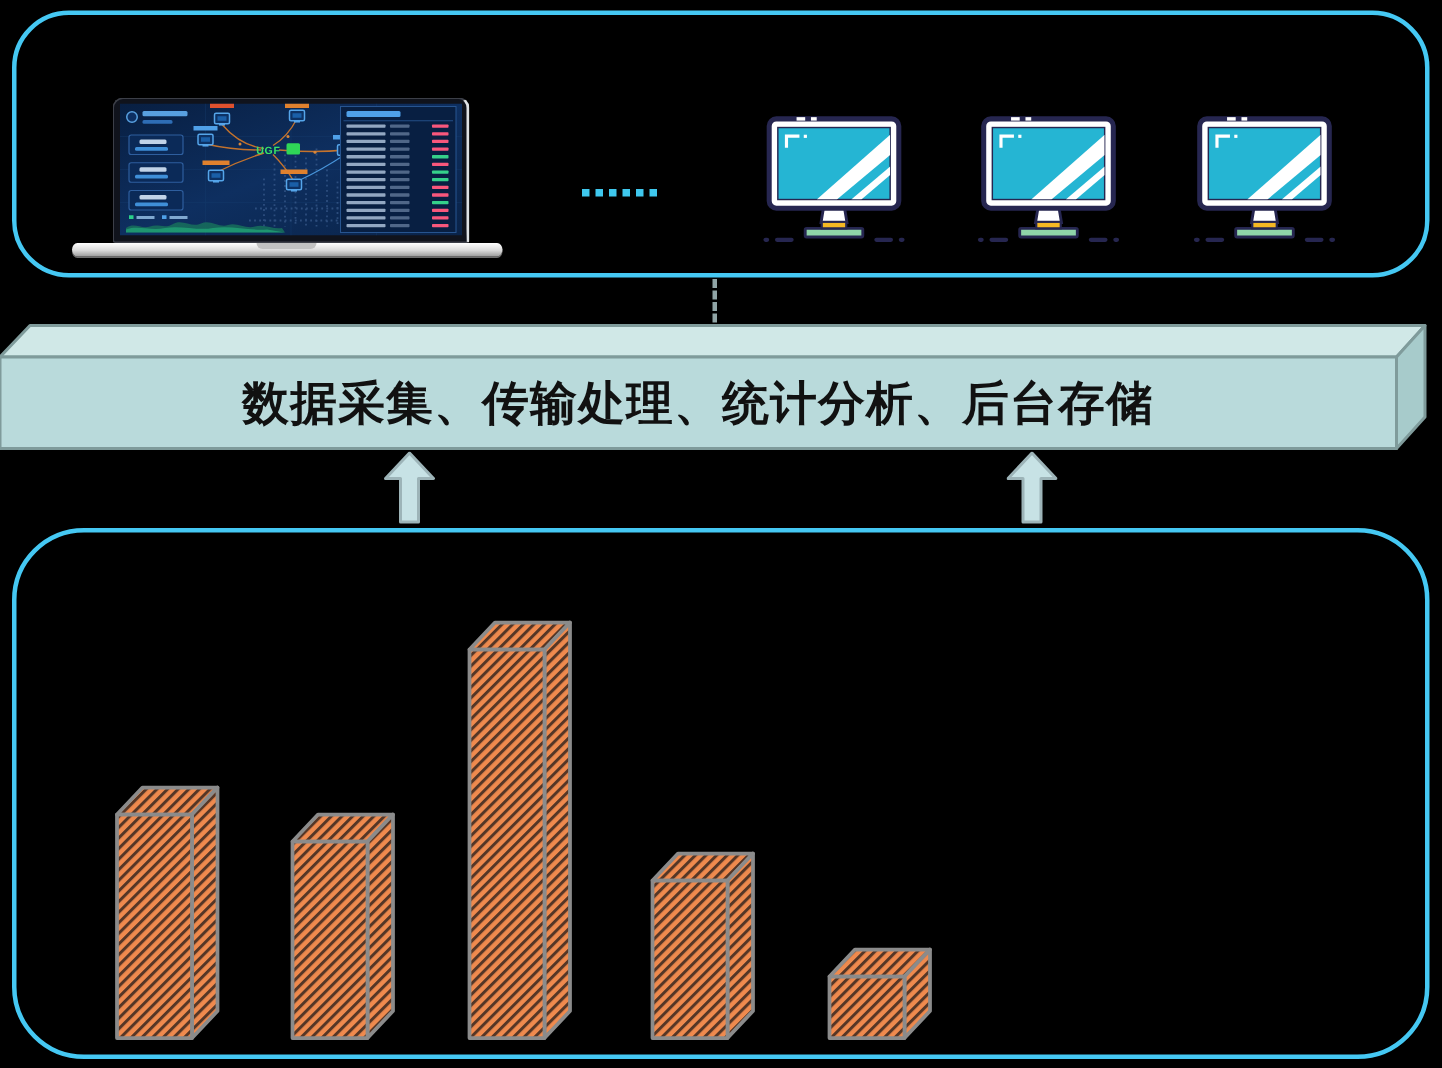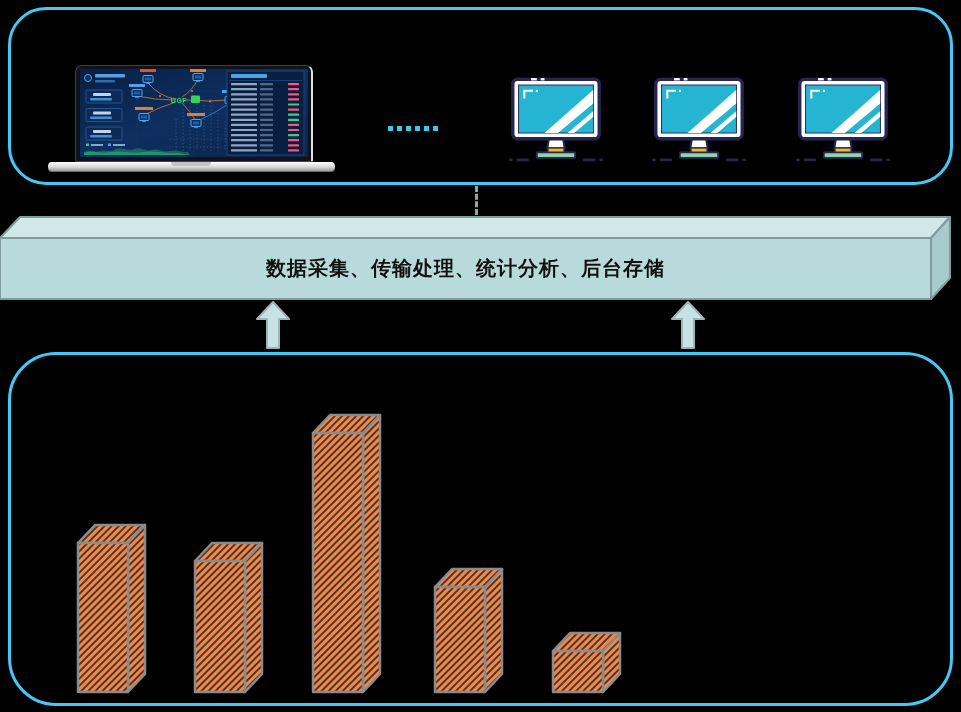--- a/index.html
+++ b/index.html
@@ -27,21 +27,21 @@
   .monitor{position:absolute;top:74px;width:96px;height:89px;}
   #monitor-1{left:505px;} #monitor-2{left:648px;} #monitor-3{left:792px;}
   
   #connector{position:absolute;left:475px;top:186px;height:29px;width:0;
     border-left:3px dashed #90a5a6;}
   
   #slab{position:absolute;left:0;top:214px;width:961px;height:88px;}
   #banner-label{position:absolute;left:0;top:238px;width:931px;height:61px;
     display:flex;align-items:center;justify-content:center;
     font-family:"DejaVu Serif","Liberation Serif",serif;font-weight:bold;
-    font-size:20px;letter-spacing:1px;color:#111;}
+    font-size:31px;letter-spacing:1px;color:#111;}
   
   .up-arrow{position:absolute;top:301px;width:34px;height:49px;}
   #arrow-1{left:256px;} #arrow-2{left:671px;}
   
   #bars{position:absolute;left:0;top:0;width:961px;height:712px;pointer-events:none;}
   .barface{stroke:#8b8b8b;stroke-width:2.5;stroke-linejoin:round;}
 </style>
 </head>
 <body>
 

